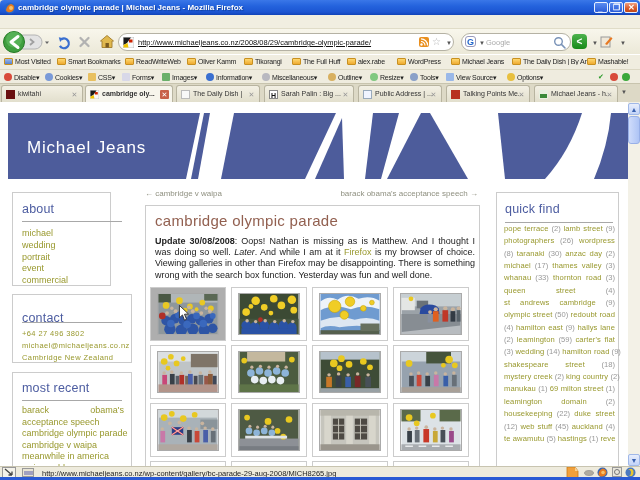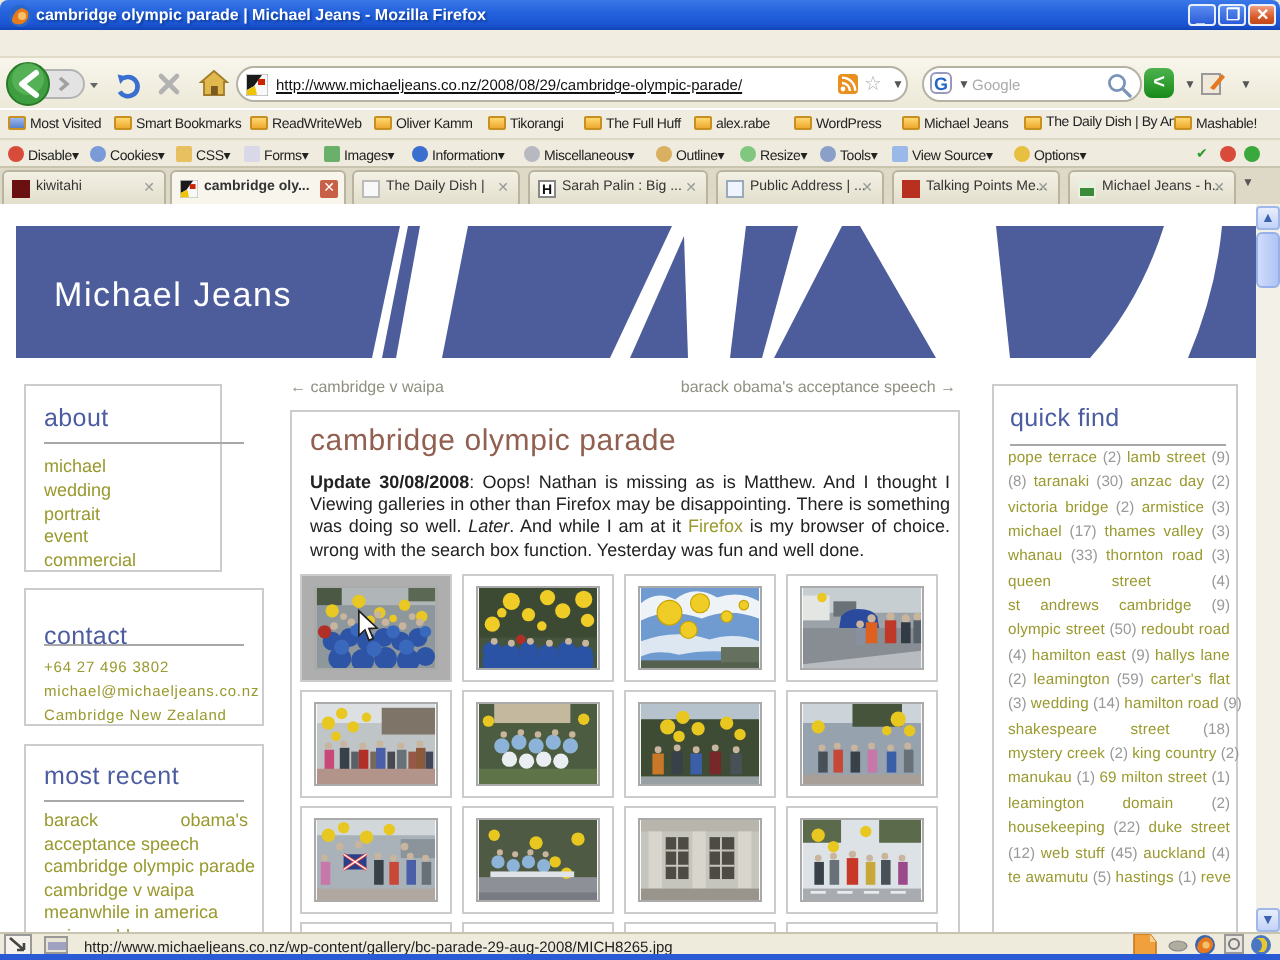--- a/index.html
+++ b/index.html
@@ -305,22 +305,22 @@
     <div id="recentlinks"><div style="display:flex;justify-content:space-between">
           <a>barack</a>
           <a>obama's</a>
         </div><a>acceptance speech</a><br><a style="white-space:nowrap">cambridge olympic parade</a><br><a>cambridge v waipa</a><br><a>meanwhile in america</a><br><a>waipa gold</a></div>
   </div>
 
   <div class="sbox" id="centerbox">
     <div id="ctitle">cambridge olympic parade</div>
     <div id="cpara">
         <div class="jl"><b>Update 30/08/2008</b>: Oops! Nathan is missing as is Matthew. And I thought I</div>
+        <div class="jl">was doing so well. <i>Later</i>. And while I am at it <a>Firefox</a> is my browser of choice.</div>
         <div class="jl">Viewing galleries in other than Firefox may be disappointing. There is something</div>
-        <div class="jl">was doing so well. <i>Later</i>. And while I am at it <a>Firefox</a> is my browser of choice.</div>
         <div>wrong with the search box function. Yesterday was fun and well done.</div>
       </div>
   </div>
 
   <div class="ph sel" style="left:150px;top:185px">
     <svg width="62" height="42" viewBox="0 0 62 42">
       <rect width="62" height="42" fill="#8e979c"></rect>
       <rect y="0" width="62" height="9" fill="#b0b6b8"></rect>
       <rect x="0" y="0" width="13" height="9" fill="#4a5844"></rect>
       <rect x="48" y="0" width="14" height="7" fill="#5a6854"></rect>
@@ -679,22 +679,22 @@
   <div class="ph" style="left:150px;top:359px"></div>
   <div class="ph" style="left:231px;top:359px"></div>
   <div class="ph" style="left:312px;top:359px"></div>
   <div class="ph" style="left:393px;top:359px"></div>
 
   <div class="sbox" id="qfbox">
     <div class="shead">quick find</div>
       <div class="srule"></div>
     <div id="qftags">
         <div class="qfl"><a>pope terrace</a> <span class="cnt">(2)</span> <a>lamb street</a> <span class="cnt">(9)</span></div>
+        <div class="qfl"><a>photographers</a> <span class="cnt">(26)</span> <a>wordpress</a></div>
         <div class="qfl"><span class="cnt">(8)</span> <a>taranaki</a> <span class="cnt">(30)</span> <a>anzac day</a> <span class="cnt">(2)</span></div>
-        <div class="qfl"><a>victoria bridge</a> <span class="cnt">(2)</span> <a>armistice</a> <span class="cnt">(3)</span></div>
         <div class="qfl"><a>michael</a> <span class="cnt">(17)</span> <a>thames valley</a> <span class="cnt">(3)</span></div>
         <div class="qfl"><a>whanau</a> <span class="cnt">(33)</span> <a>thornton road</a> <span class="cnt">(3)</span></div>
         <div class="qfl"><a>queen street</a> <span class="cnt">(4)</span></div>
         <div class="qfl"><a>st andrews cambridge</a> <span class="cnt">(9)</span></div>
         <div class="qfl"><a>olympic street</a> <span class="cnt">(50)</span> <a>redoubt road</a></div>
         <div class="qfl"><span class="cnt">(4)</span> <a>hamilton east</a> <span class="cnt">(9)</span> <a>hallys lane</a></div>
         <div class="qfl"><span class="cnt">(2)</span> <a>leamington</a> <span class="cnt">(59)</span> <a>carter's flat</a></div>
         <div class="qfl"><span class="cnt">(3)</span> <a>wedding</a> <span class="cnt">(14)</span> <a>hamilton road</a> <span class="cnt">(9)</span></div>
         <div class="qfl"><a>shakespeare street</a> <span class="cnt">(18)</span></div>
         <div class="qfl"><a>mystery creek</a> <span class="cnt">(2)</span> <a>king country</a> <span class="cnt">(2)</span></div>

